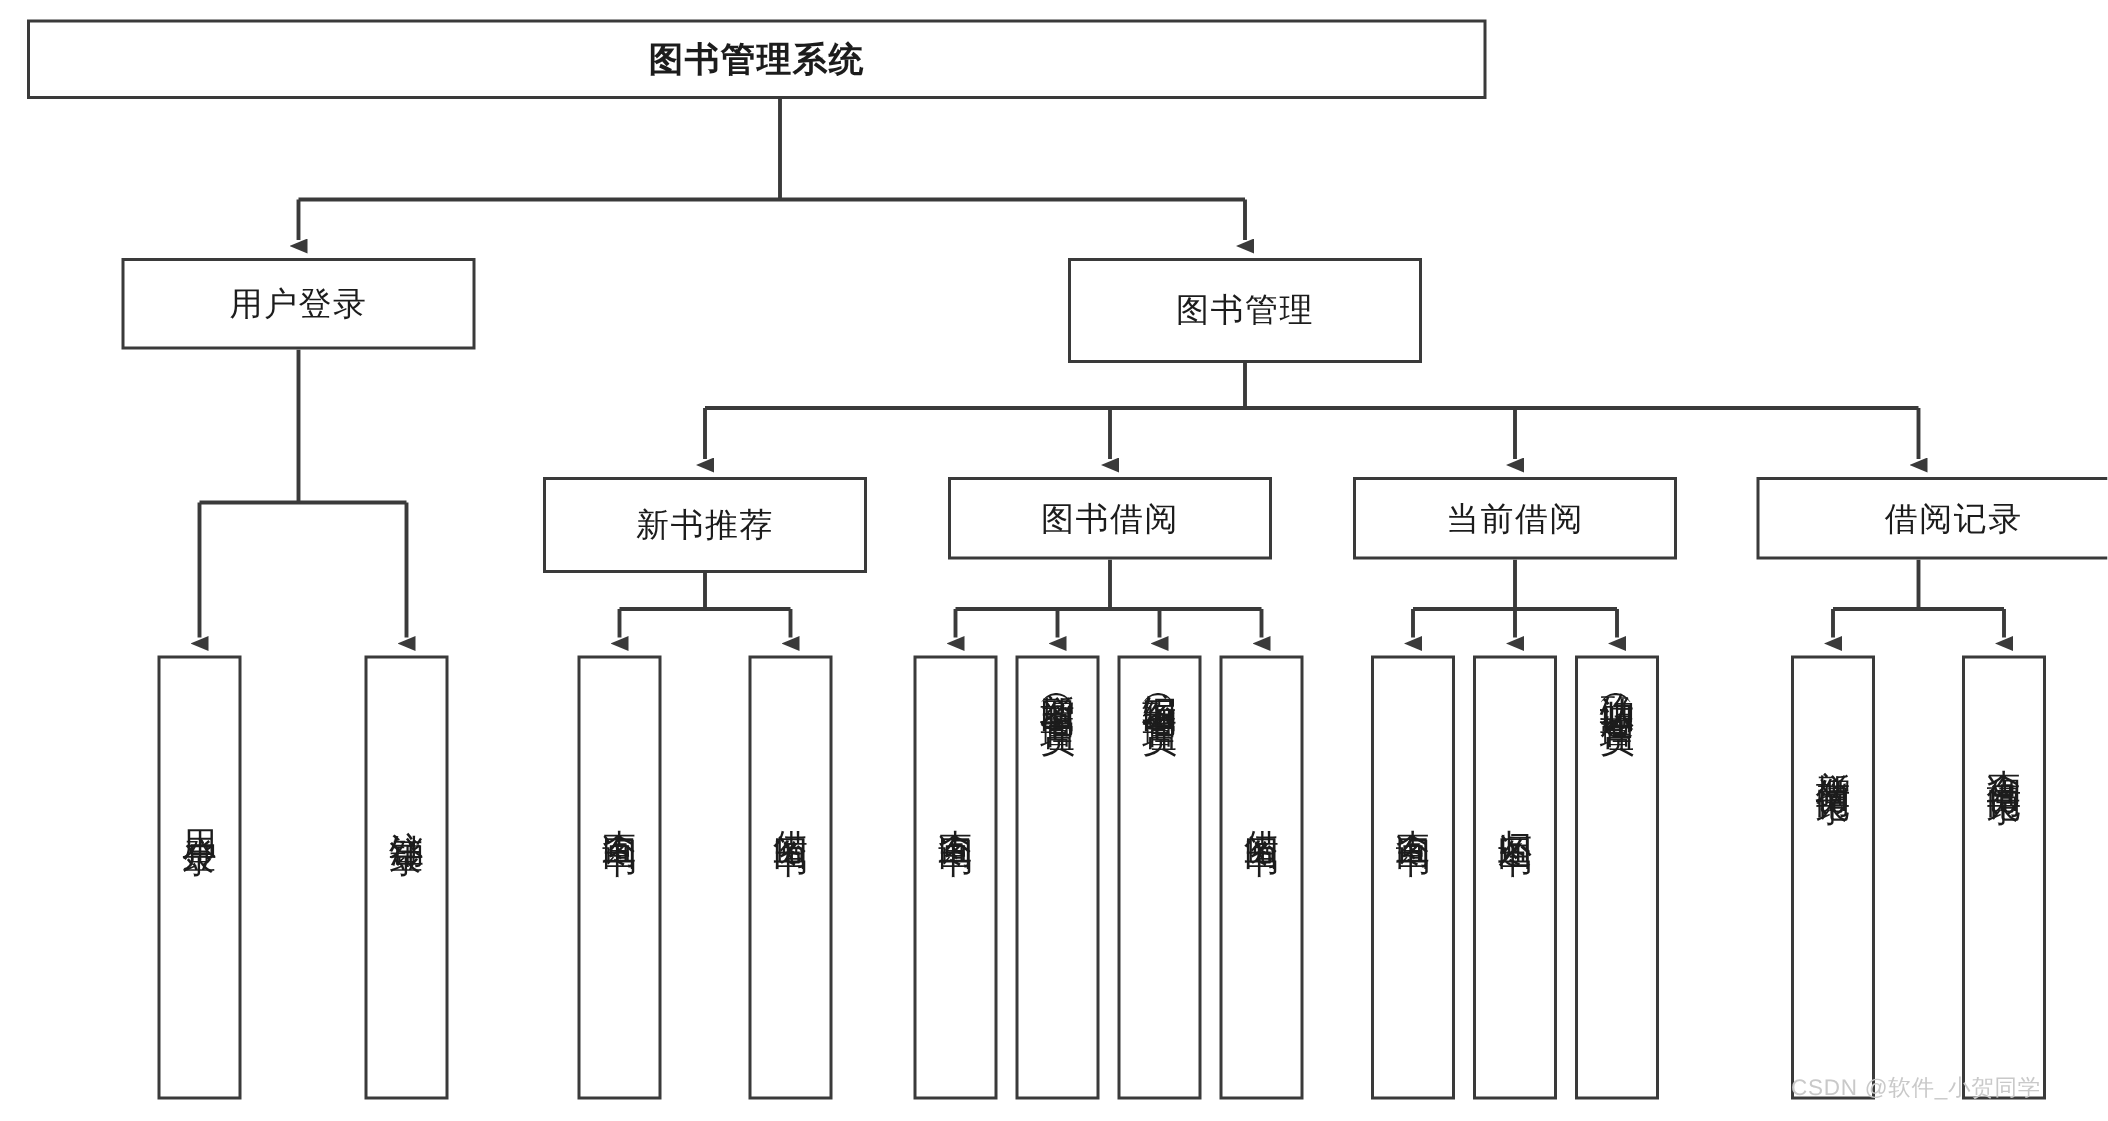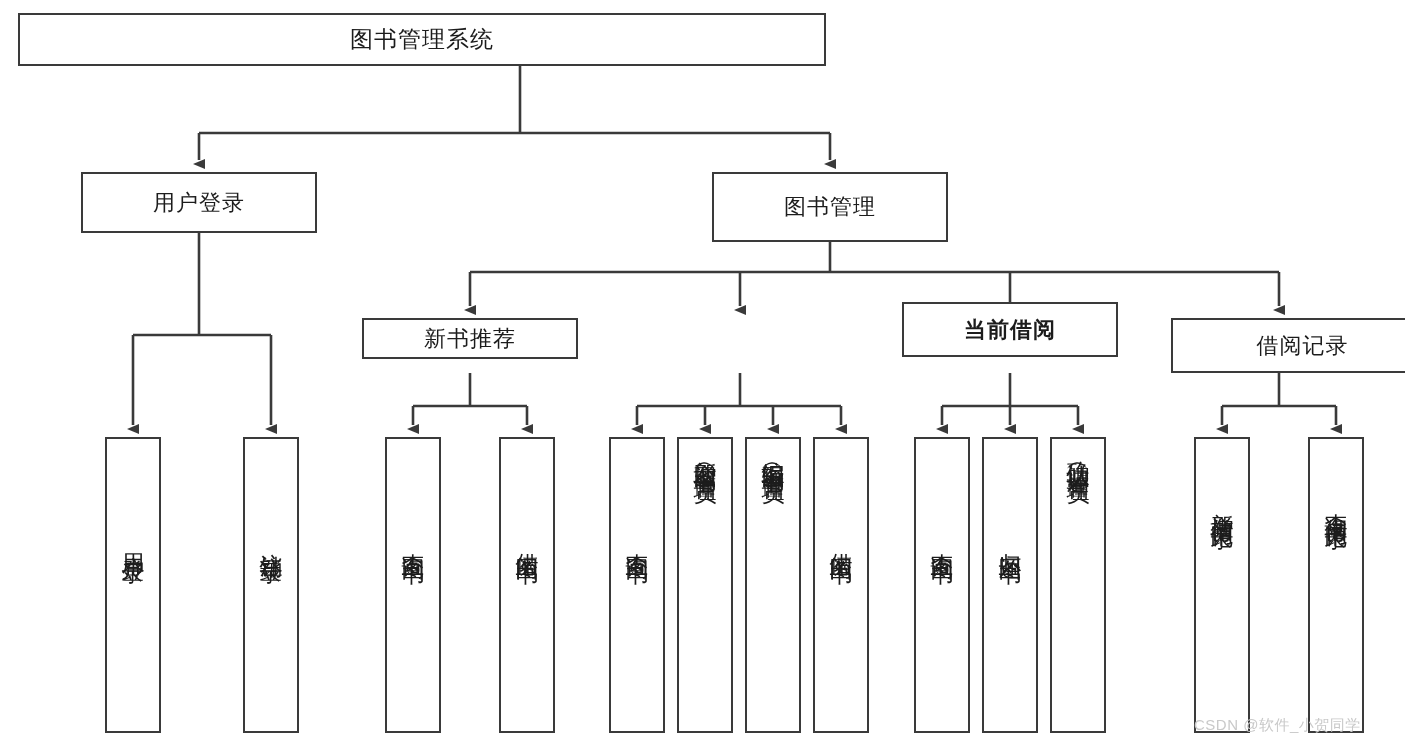--- a/index.html
+++ b/index.html
@@ -123,38 +123,41 @@
       <path d="M1010,406 L1010,425" marker-end="url(#arrow)"></path>
       <path d="M1078,406 L1078,425" marker-end="url(#arrow)"></path>
 
       <path d="M1279,373 L1279,406"></path>
       <path d="M1222,406 L1336,406"></path>
       <path d="M1222,406 L1222,425" marker-end="url(#arrow)"></path>
       <path d="M1336,406 L1336,425" marker-end="url(#arrow)"></path>
     </g>
   </svg>
 
-  <div class="node root horiz" style="left:18px; top:13px; width:808px; height:53px;">
+  <div class="node root horiz" style="left:18px; top:13px; width:973px; height:53px;font-weight:bold;">
     <span class="lbl">图书管理系统</span>
   </div>
 
   <div class="node horiz" style="left:81px; top:172px; width:236px; height:61px;">
     <span class="lbl">用户登录</span>
   </div>
 
   <div class="node horiz" style="left:712px; top:172px; width:236px; height:70px;">
     <span class="lbl">图书管理</span>
   </div>
 
-  <div class="node horiz" style="left:362px; top:318px; width:216px; height:41px;">
+  <div class="node horiz" style="left:362px; top:318px; width:216px; height:64px;">
     <span class="lbl">新书推荐</span>
   </div>
 
-
-  <div class="node horiz" style="left:902px; top:302px; width:216px; height:55px;font-weight:bold;">
+  <div class="node horiz" style="left:632px; top:318px; width:216px; height:55px;">
+    <span class="lbl">图书借阅</span>
+  </div>
+
+  <div class="node horiz" style="left:902px; top:318px; width:216px; height:55px;">
     <span class="lbl">当前借阅</span>
   </div>
 
   <div class="node horiz" style="left:1171px; top:318px; width:252px; height:55px;padding-left:11px;">
     <span class="lbl">借阅记录</span>
   </div>
 
   <div class="node leaf short-text" style="left:105px; top:437px; width:56px; height:296px;">
     <span class="lbl">用户登录</span>
   </div>

